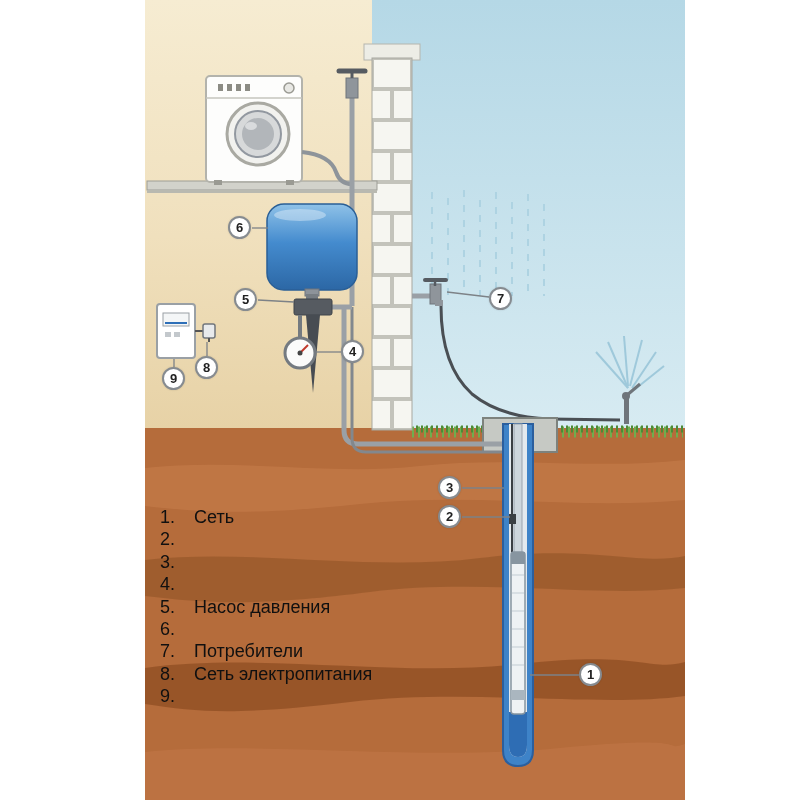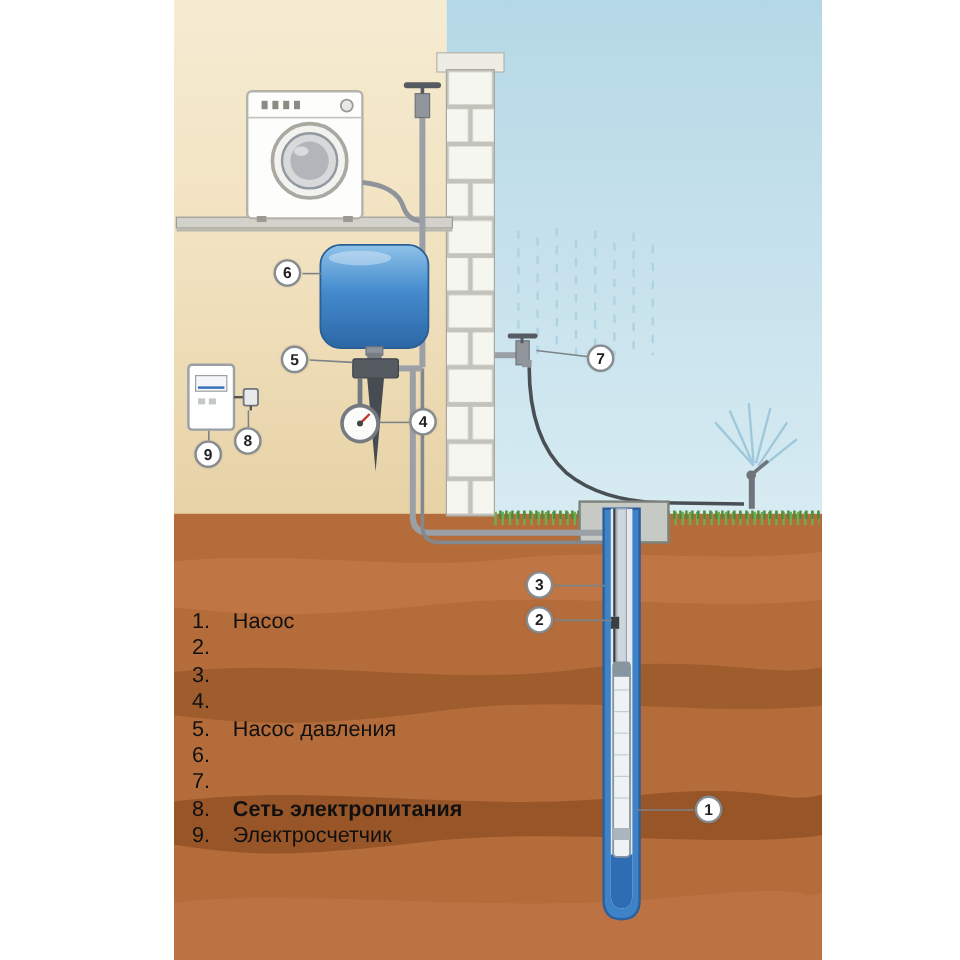--- a/index.html
+++ b/index.html
@@ -14,21 +14,21 @@
     font-size:13px;font-weight:600;color:#222;
     display:flex;align-items:center;justify-content:center;
     box-shadow:0 0 2px rgba(0,0,0,.15);
   }
   .legend{
     position:absolute;left:160px;top:506px;width:290px;
     color:#101010;font-size:18px;line-height:22.4px;
   }
   .lrow{display:grid;grid-template-columns:34px 1fr;}
   .lnum{text-align:left;}
-  .llabel-multi span{display:block;font-weight:bold;}
+  .llabel-multi span{display:block;}
 </style>
 </head>
 <body>
 
 <div class="stage">
 
   <svg class="scene-svg" viewBox="0 0 800 800">
     <defs>
       <linearGradient id="sg" x1="0" y1="0" x2="0" y2="1">
         <stop offset="0" stop-color="#b5d8e6"></stop>
@@ -224,46 +224,46 @@
   <div class="callout" style="left:162px;top:367px;">9</div>
   <div class="callout" style="left:195px;top:356px;">8</div>
   <div class="callout" style="left:489px;top:287px;">7</div>
   <div class="callout" style="left:438px;top:476px;">3</div>
   <div class="callout" style="left:438px;top:505px;">2</div>
   <div class="callout" style="left:579px;top:663px;">1</div>
 
   <div class="legend">
     <div class="lrow">
       <span class="lnum">1.</span>
-      <span class="llabel">Насос</span>
+      <span class="llabel">Сеть</span>
     </div>
     <div class="lrow">
       <span class="lnum">2.</span>
     </div>
     <div class="lrow">
       <span class="lnum">3.</span>
     </div>
     <div class="lrow">
       <span class="lnum">4.</span>
     </div>
     <div class="lrow">
       <span class="lnum">5.</span>
       <span class="llabel">Насос давления</span>
     </div>
     <div class="lrow">
       <span class="lnum">6.</span>
     </div>
     <div class="lrow">
       <span class="lnum">7.</span>
+      <span class="llabel">Потребители</span>
     </div>
     <div class="lrow">
       <span class="lnum">8.</span>
       <span class="llabel-multi">
         <span>Сеть электропитания</span>
       </span>
     </div>
     <div class="lrow">
       <span class="lnum">9.</span>
-      <span class="llabel">Электросчетчик</span>
     </div>
   </div>
 
 </div>
 
 </body></html>

